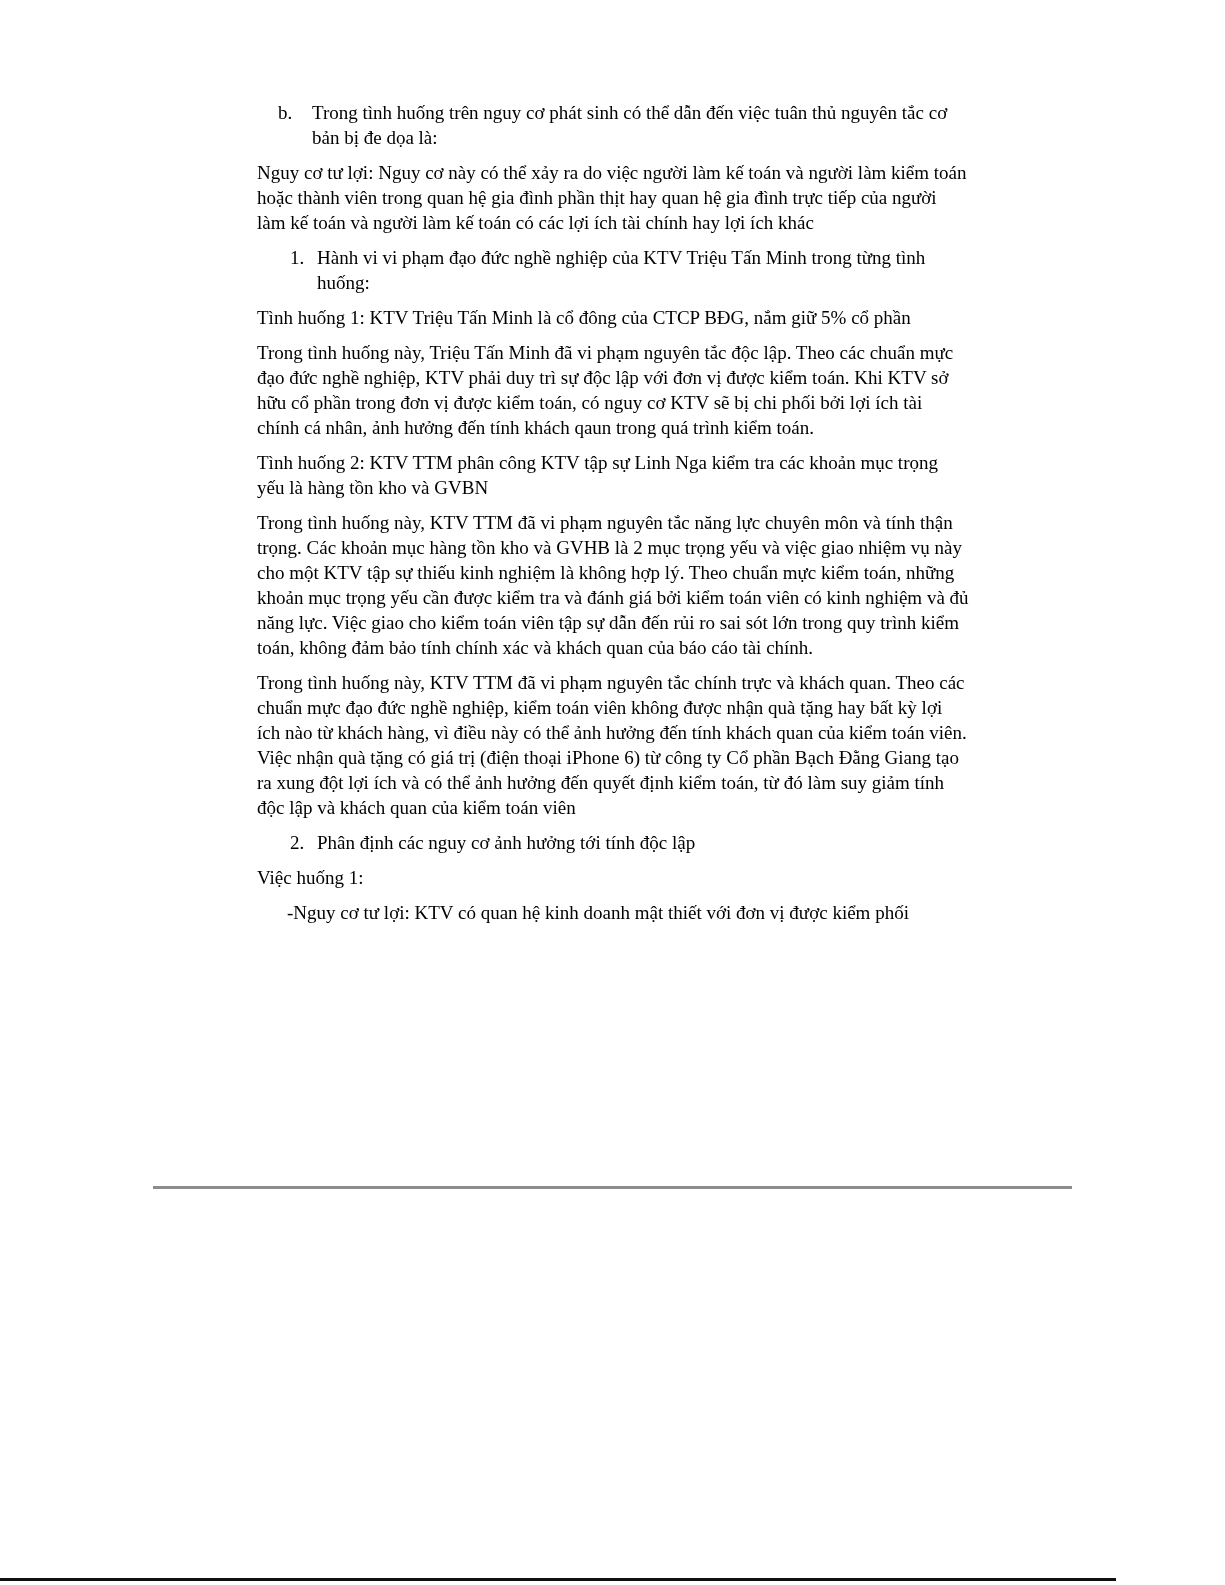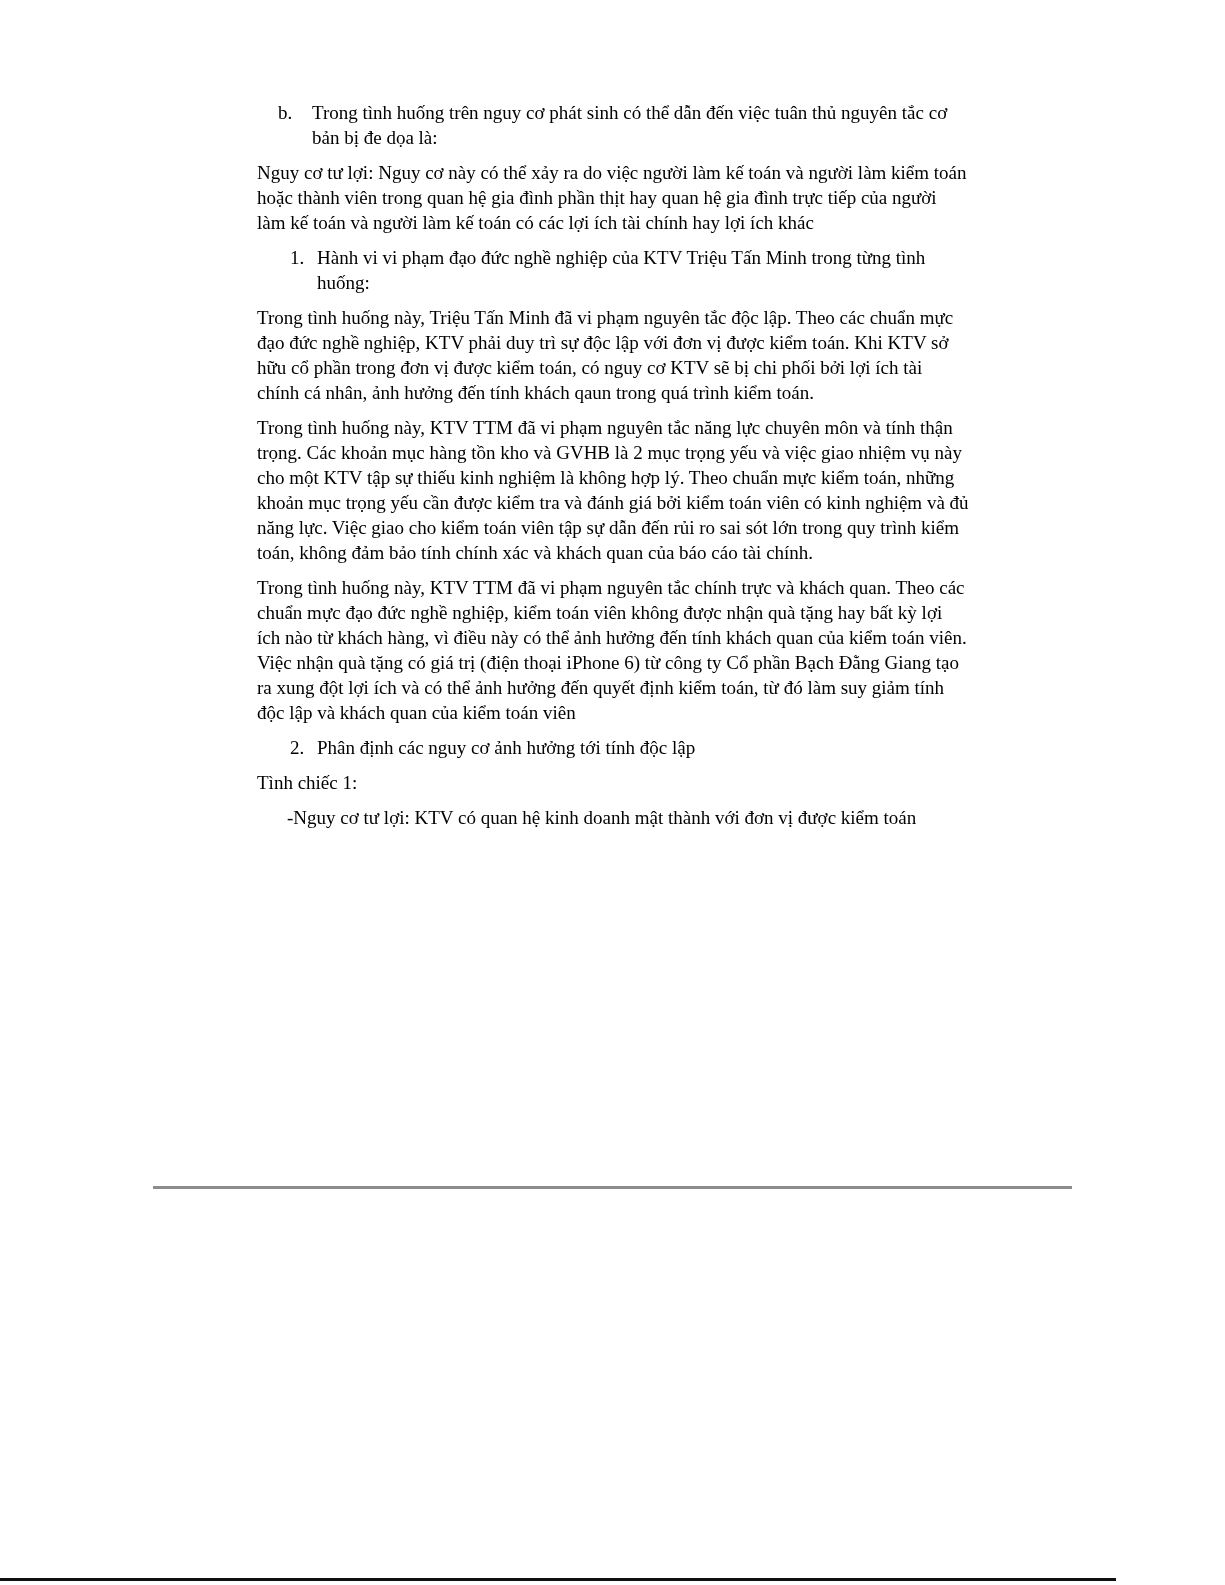--- a/index.html
+++ b/index.html
@@ -77,34 +77,36 @@
   </div>
 
   <p>Nguy cơ tư lợi: Nguy cơ này có thể xảy ra do việc người làm kế toán và người làm kiểm toán hoặc thành viên trong quan hệ gia đình phần thịt hay quan hệ gia đình trực tiếp của người làm kế toán và người làm kế toán có các lợi ích tài chính hay lợi ích khác</p>
 
 
   <div class="li li-num">
     <span class="marker">1.</span>
     <span>Hành vi vi phạm đạo đức nghề nghiệp của KTV Triệu Tấn Minh trong từng tình huống:</span>
   </div>
 
+  <p>Tình huống 1: KTV Triệu Tấn Minh là cổ đông của CTCP BĐG, nắm giữ 5% cổ phần</p>
 
   <p>Trong tình huống này, Triệu Tấn Minh đã vi phạm nguyên tắc độc lập. Theo các chuẩn mực đạo đức nghề nghiệp, KTV phải duy trì sự độc lập với đơn vị được kiểm toán. Khi KTV sở hữu cổ phần trong đơn vị được kiểm toán, có nguy cơ KTV sẽ bị chi phối bởi lợi ích tài chính cá nhân, ảnh hưởng đến tính khách qaun trong quá trình kiểm toán.</p>
 
+  <p>Tình huống 2: KTV TTM phân công KTV tập sự Linh Nga kiểm tra các khoản mục trọng yếu là hàng tồn kho và GVBN</p>
 
   <p>Trong tình huống này, KTV TTM đã vi phạm nguyên tắc năng lực chuyên môn và tính thận trọng. Các khoản mục hàng tồn kho và GVHB là 2 mục trọng yếu và việc giao nhiệm vụ này cho một KTV tập sự thiếu kinh nghiệm là không hợp lý. Theo chuẩn mực kiểm toán, những khoản mục trọng yếu cần được kiểm tra và đánh giá bởi kiểm toán viên có kinh nghiệm và đủ năng lực. Việc giao cho kiểm toán viên tập sự dẫn đến rủi ro sai sót lớn trong quy trình kiểm toán, không đảm bảo tính chính xác và khách quan của báo cáo tài chính.</p>
 
 
   <p>Trong tình huống này, KTV TTM đã vi phạm nguyên tắc chính trực và khách quan. Theo các chuẩn mực đạo đức nghề nghiệp, kiểm toán viên không được nhận quà tặng hay bất kỳ lợi ích nào từ khách hàng, vì điều này có thể ảnh hưởng đến tính khách quan của kiểm toán viên. Việc nhận quà tặng có giá trị (điện thoại iPhone 6) từ công ty Cổ phần Bạch Đằng Giang tạo ra xung đột lợi ích và có thể ảnh hưởng đến quyết định kiểm toán, từ đó làm suy giảm tính độc lập và khách quan của kiểm toán viên</p>
 
   <div class="li li-num">
     <span class="marker">2.</span>
     <span>Phân định các nguy cơ ảnh hưởng tới tính độc lập</span>
   </div>
 
-  <p>Tình chiếc 1:</p>
+  <p>Việc huống 1:</p>
 
-  <div class="indented">-Nguy cơ tư lợi: KTV có quan hệ kinh doanh mật thành với đơn vị được kiểm toán</div>
+  <div class="indented">-Nguy cơ tư lợi: KTV có quan hệ kinh doanh mật thiết với đơn vị được kiểm phối</div>
 
 </div>
 
 <div class="section-divider"></div>
 <div class="page-bottom-border"></div>
 
 </body></html>

